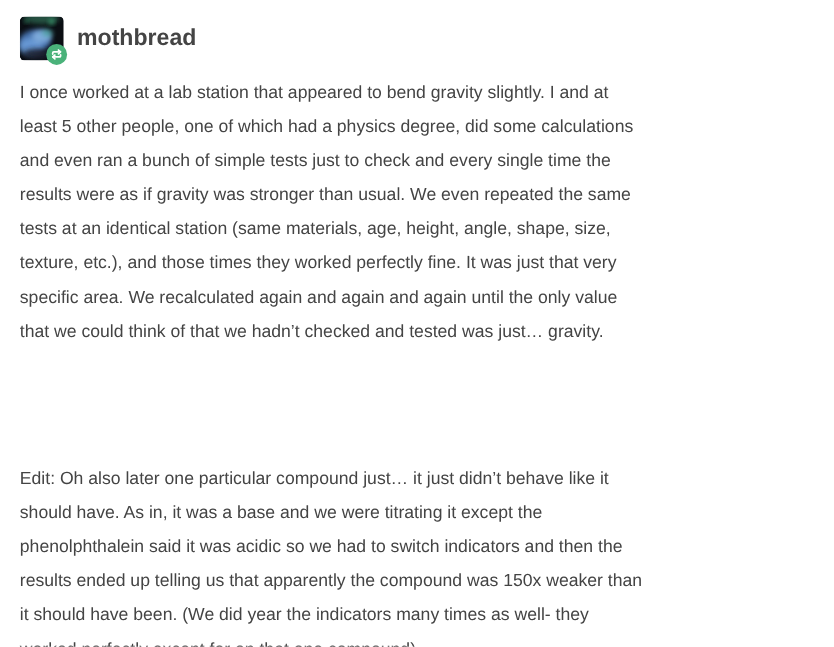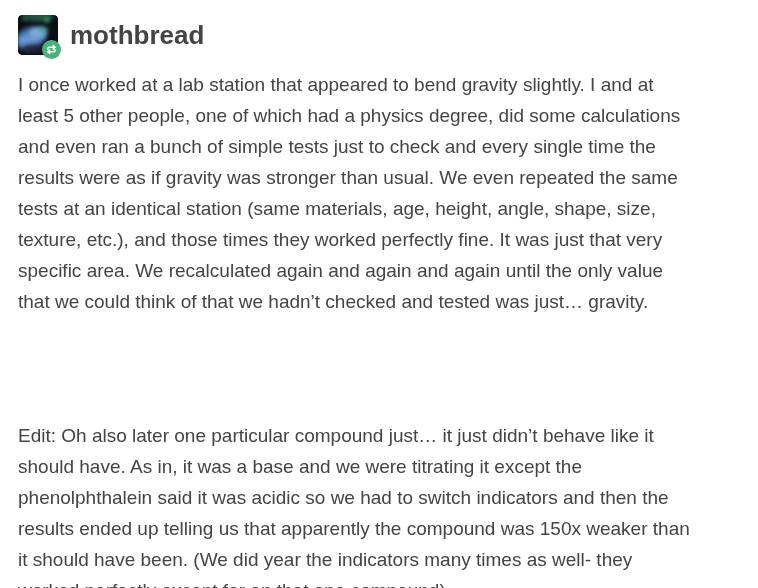--- a/index.html
+++ b/index.html
@@ -48,30 +48,30 @@
     height: 19px;
     border-radius: 50%;
     background: var(--badge-color);
     display: flex;
     align-items: center;
     justify-content: center;
   }
   .reblog-badge svg { display: block; }
   .username {
     margin-left: 12px;
-    font-size: 26px;
+    font-size: 21px;
     font-weight: bold;
     color: var(--text-color);
     line-height: 40px;
     cursor: pointer;
   }
   .post-body p {
     position: absolute;
     left: 18px;
-    font-size: 19px;
+    font-size: 16px;
     line-height: 31px;
     color: var(--text-color);
     white-space: pre;   
   }
   .para-1 { top: 69px; }
   .para-2 { top: 392px; margin-top: 28px; }
 </style>
 </head>
 <body>
 

